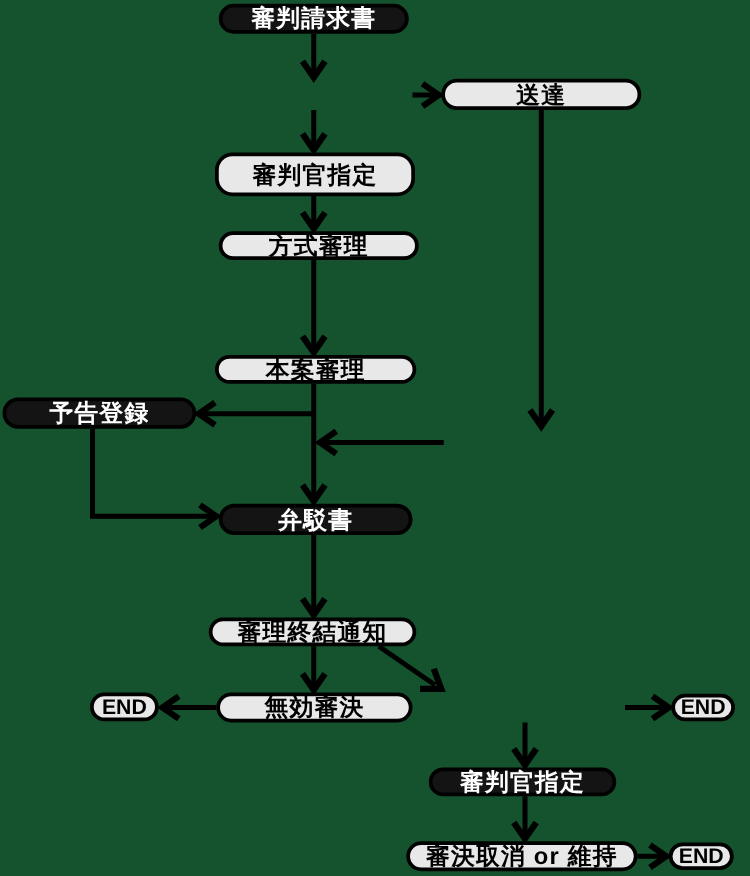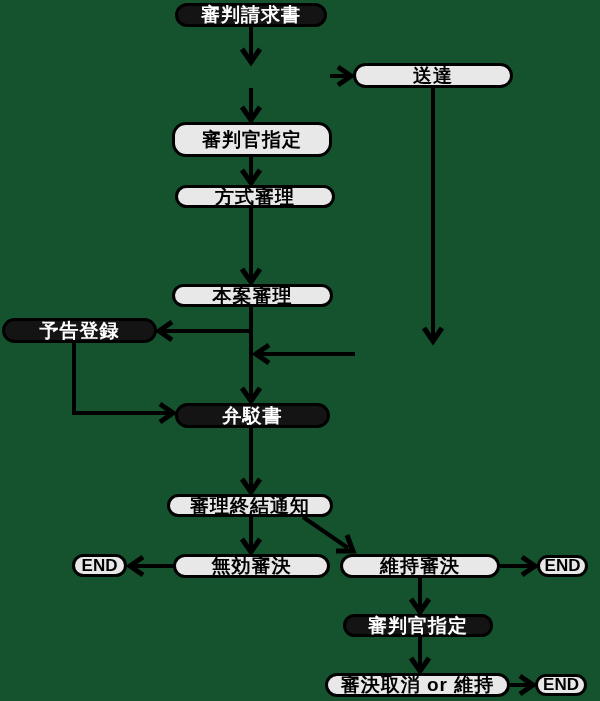--- a/index.html
+++ b/index.html
@@ -163,19 +163,18 @@
   <div class="node dark" style="left:175px; top:3px;   width:152px; height:24px;">審判請求書</div>
   <div class="node light" style="left:353px; top:63px;  width:160px; height:25px;">送達</div>
   <div class="node light" style="left:172px; top:122px; width:160px; height:35px;">審判官指定</div>
   <div class="node light" style="left:175px; top:185px; width:160px; height:23px;">方式審理</div>
   <div class="node light" style="left:172px; top:284px; width:161px; height:23px;">本案審理</div>
   <div class="node dark" style="left:2px;   top:318px; width:155px; height:25px;">予告登録</div>
   <div class="node dark" style="left:175px; top:403px; width:155px; height:25px;">弁駁書</div>
   <div class="node light" style="left:167px; top:494px; width:166px; height:23px;">審理終結通知</div>
   <div class="node light" style="left:173px; top:554px; width:157px; height:24px;">無効審決</div>
   <div class="node light end" style="left:72px;  top:554px; width:55px; height:23px;">END</div>
-  <div class="node light" style="left:340px; top:554px; width:160px; height:24px;">維持審決</div>
   <div class="node light end" style="left:537px; top:555px; width:51px; height:22px;">END</div>
   <div class="node dark" style="left:343px; top:614px; width:150px; height:23px;">審判官指定</div>
   <div class="node light" style="left:325px; top:673px; width:185px; height:24px;">審決取消 or 維持</div>
   <div class="node light end" style="left:535px; top:674px; width:52px; height:22px;">END</div>
 
 </div>
 
 </body></html>

